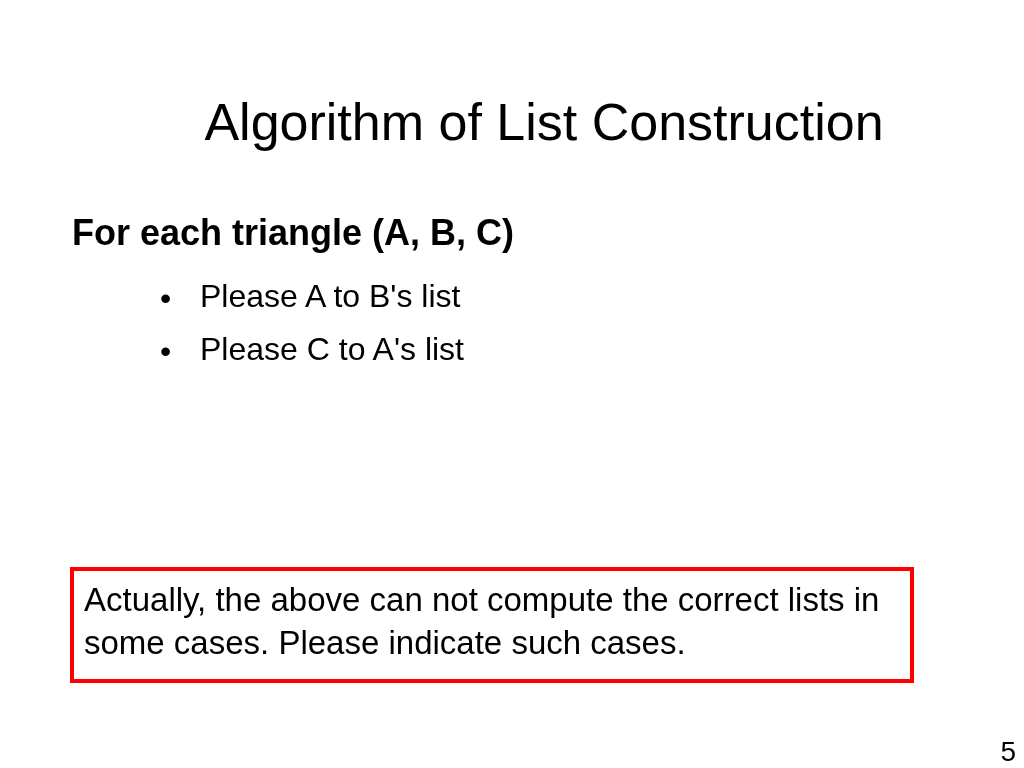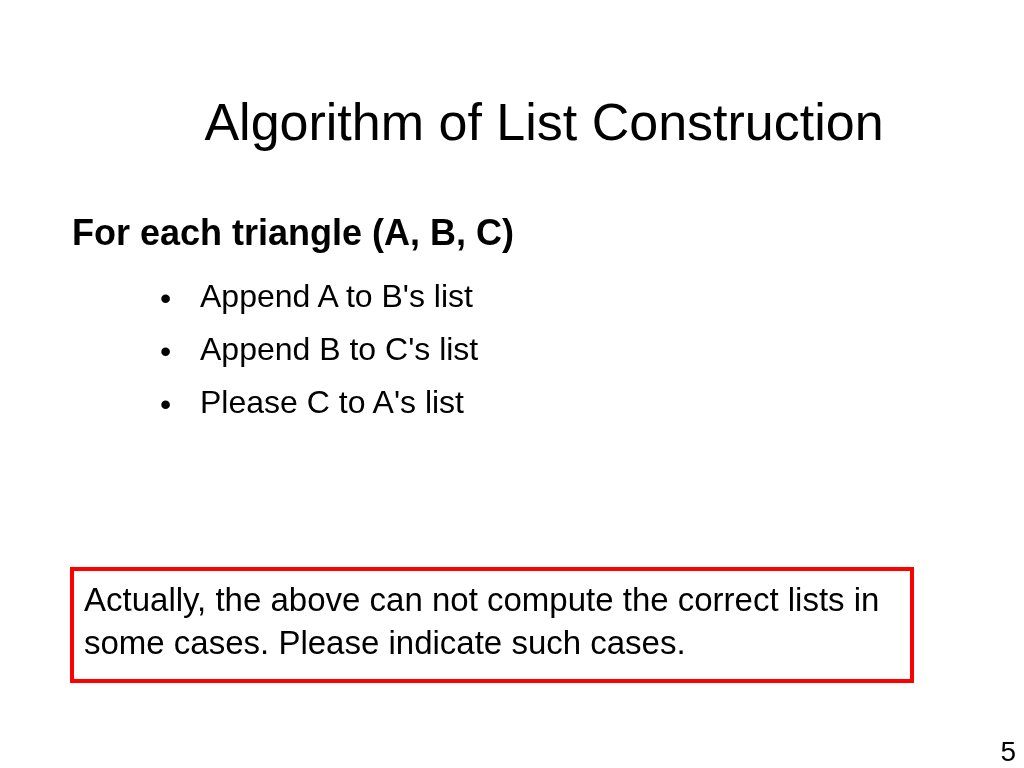--- a/index.html
+++ b/index.html
@@ -15,21 +15,20 @@
 </style>
 </head>
 <body>
 
 <div class="slide">
   <h1 class="title">Algorithm of List Construction</h1>
 
   <div class="intro">For each triangle (A, B, C)</div>
 
   <ul class="bullets">
-    <li>Append A to B's list</li>
-    <li>Append B to C's list</li>
+    <li>Please A to B's list</li>
     <li>Please C to A's list</li>
   </ul>
 
   <div class="note-box">Actually, the above can not compute the correct lists in some cases. Please indicate such cases.</div>
 
   <div class="page-number">5</div>
 </div>
 
 </body></html>

